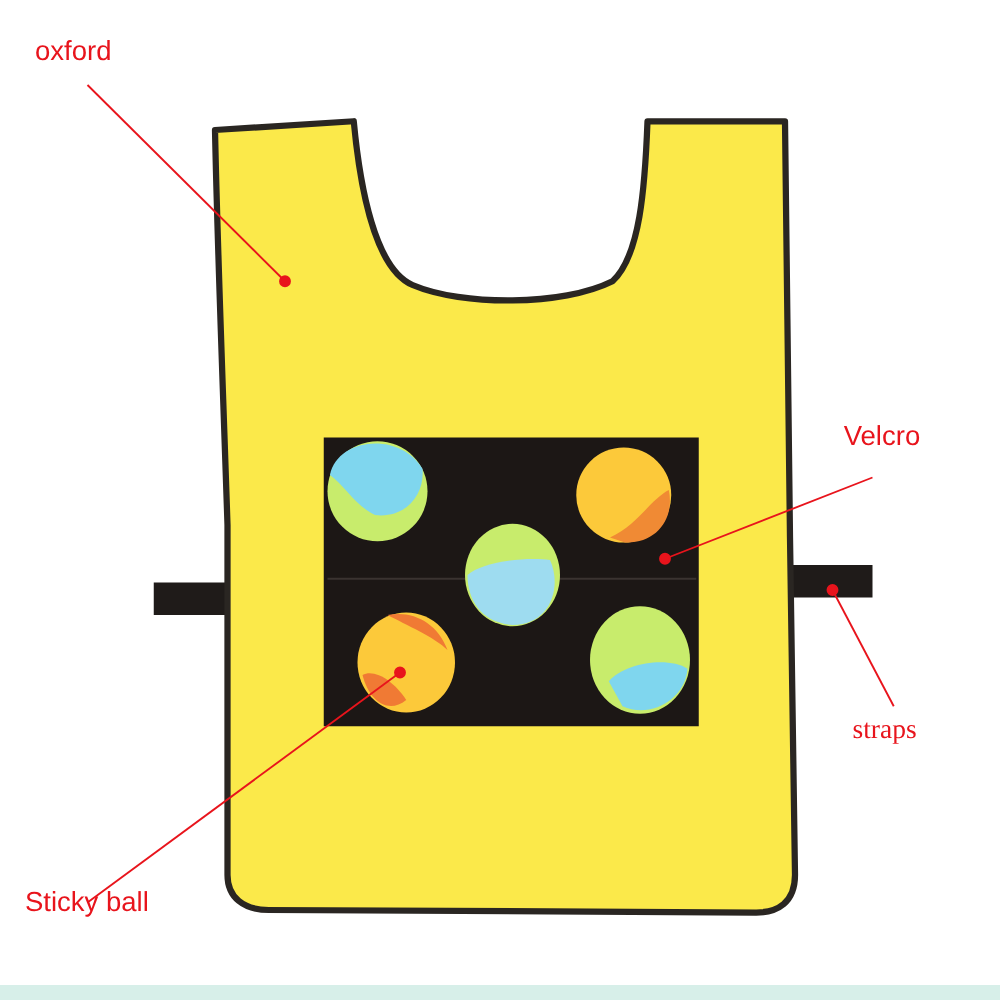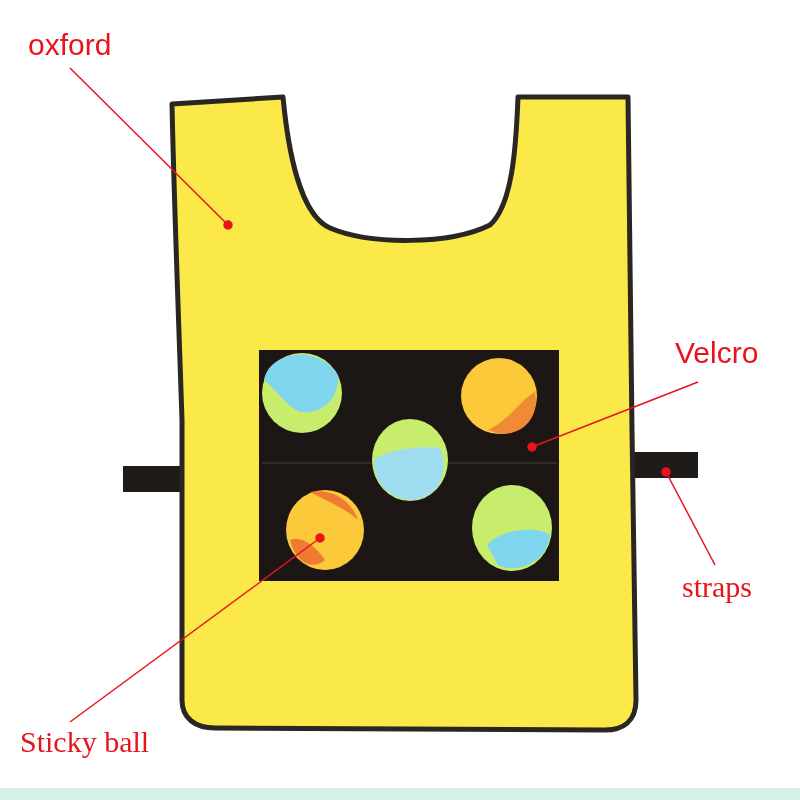--- a/index.html
+++ b/index.html
@@ -1,17 +1,17 @@
 <!DOCTYPE html>
 <html><head>
 <meta charset="utf-8">
 <style>
   html,body{margin:0;padding:0;background:#ffffff;}
   body{width:800px;height:800px;position:relative;overflow:hidden;font-family:"Liberation Sans",sans-serif;}
-  .label{position:absolute;color:#e8141c;font-size:30px;line-height:1;white-space:nowrap;}
+  .label{position:absolute;color:#e8141c;font-size:22px;line-height:1;white-space:nowrap;}
   .bottom-strip{position:absolute;left:0;top:788px;width:800px;height:12px;background:#d7efe9;}
   svg{position:absolute;left:0;top:0;}
 </style>
 </head>
 <body>
 
 <svg width="800" height="800" viewBox="0 0 800 800">
 
   <rect x="123" y="466" width="60" height="26" fill="#1f1b19"></rect>
   <rect x="628" y="452" width="70" height="26" fill="#1f1b19"></rect>
@@ -53,15 +53,15 @@
     <line x1="666" y1="472" x2="715" y2="565"></line>
     <circle cx="666" cy="472" r="4"></circle>
     <line x1="320" y1="538" x2="70" y2="722"></line>
     <circle cx="320" cy="538" r="4"></circle>
   </g>
 </svg>
 
 <div class="label" style="left:28px;top:30px;">oxford</div>
 <div class="label" style="left:675px;top:338px;">Velcro</div>
 <div class="label" style="left:682px;top:572px;font-family:Liberation Serif, serif;">straps</div>
-<div class="label" style="left:20px;top:727px;font-family:Liberation Serif, serif;">Sticky ball</div>
+<div class="label" style="left:20px;top:711px;">Sticky ball</div>
 
 <div class="bottom-strip"></div>
 
 </body></html>

